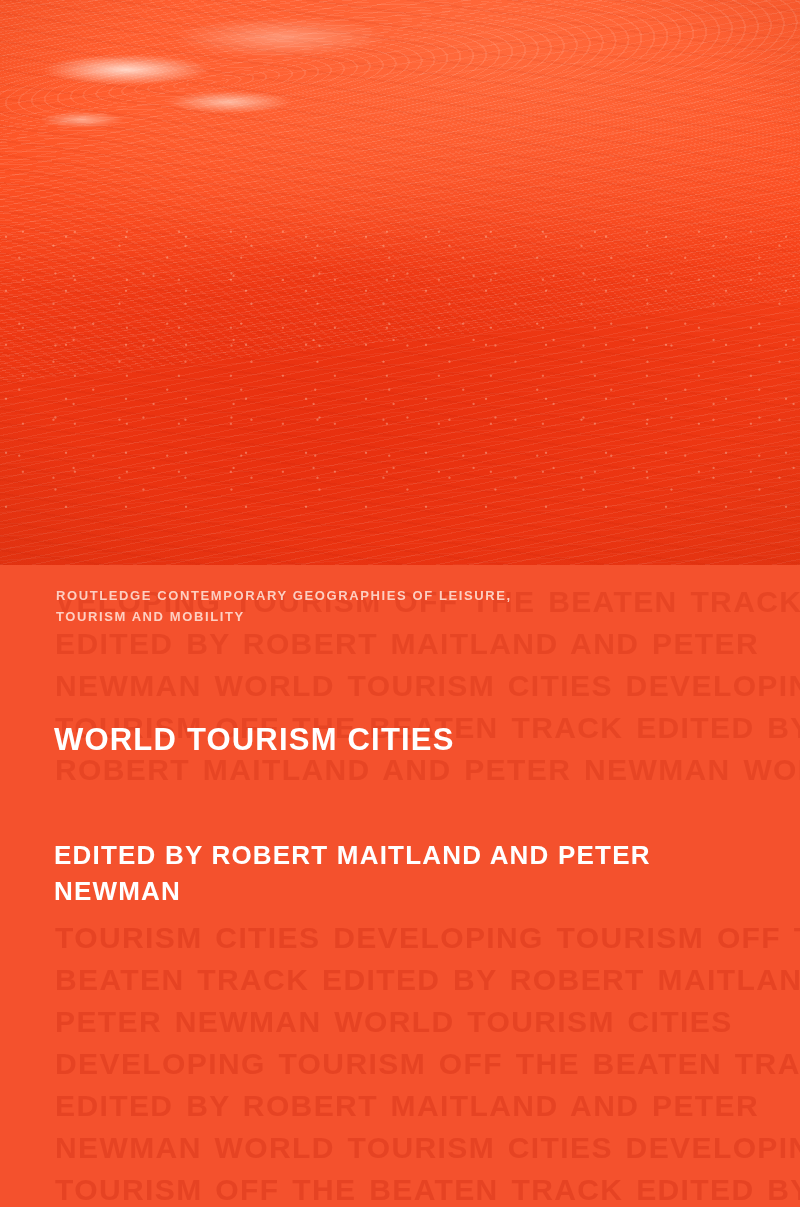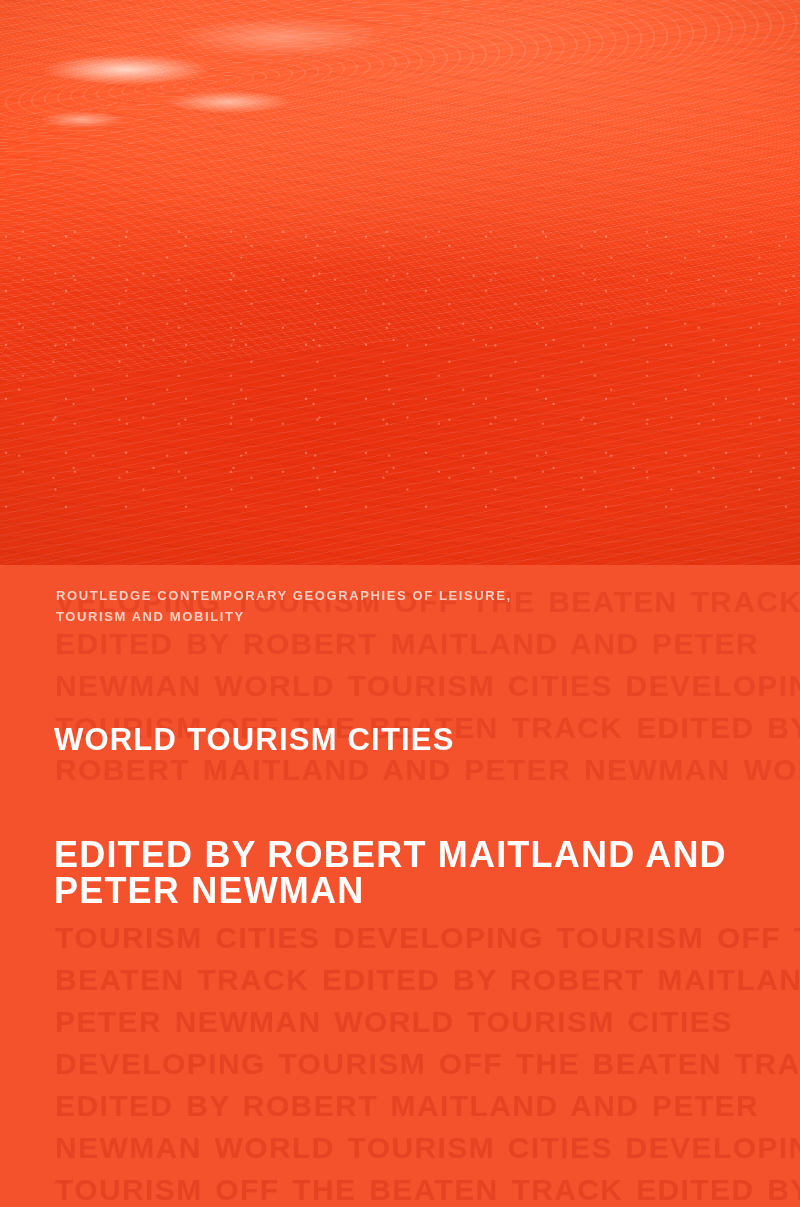--- a/index.html
+++ b/index.html
@@ -158,21 +158,21 @@
     text-transform: uppercase;
   }
   .title .sub {
     display: block;
   }
   .editors {
     position: absolute;
     left: 54px;
     top: 272px;
     width: 700px;
-    font-size: 36px;
+    font-size: 26px;
     line-height: 36px;
     letter-spacing: 1.2px;
     font-weight: 700;
     color: #ffffff;
     text-transform: uppercase;
   }
 </style>
 </head>
 <body>
 

